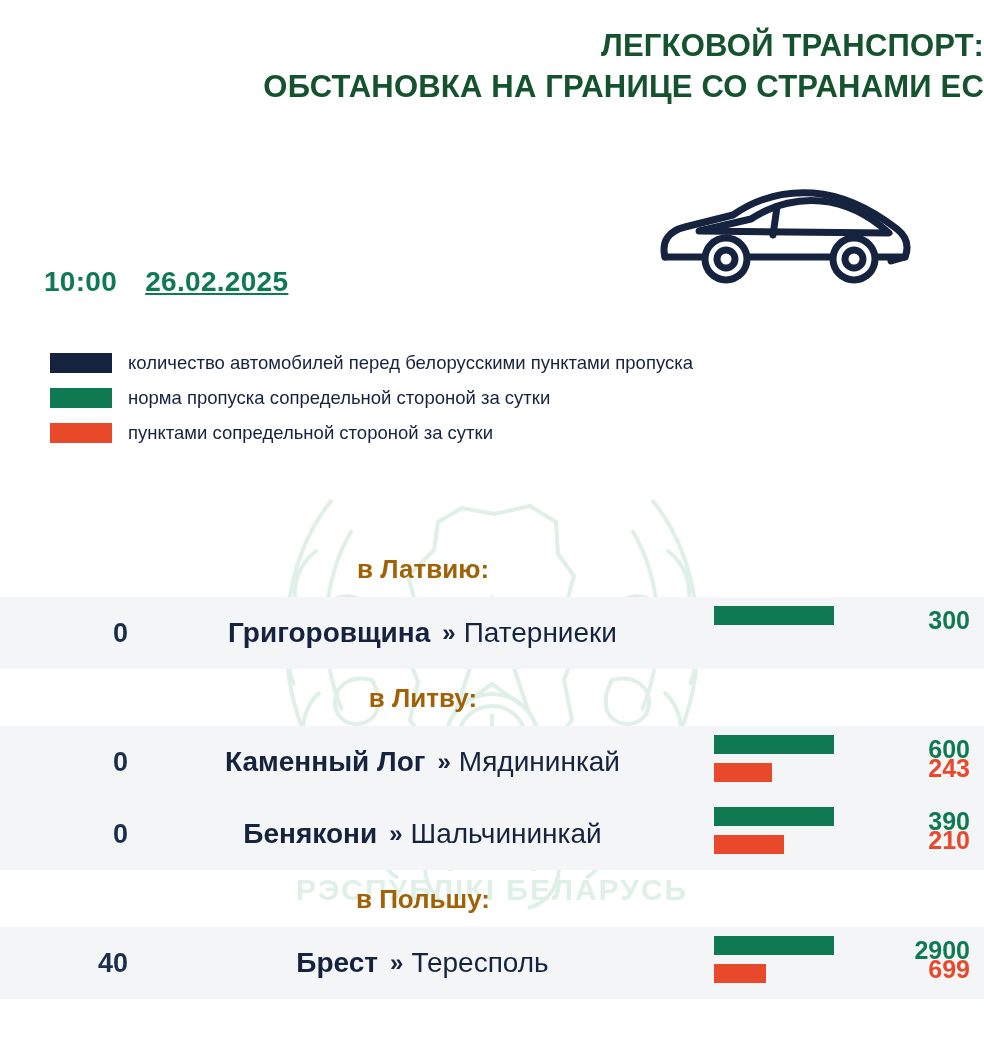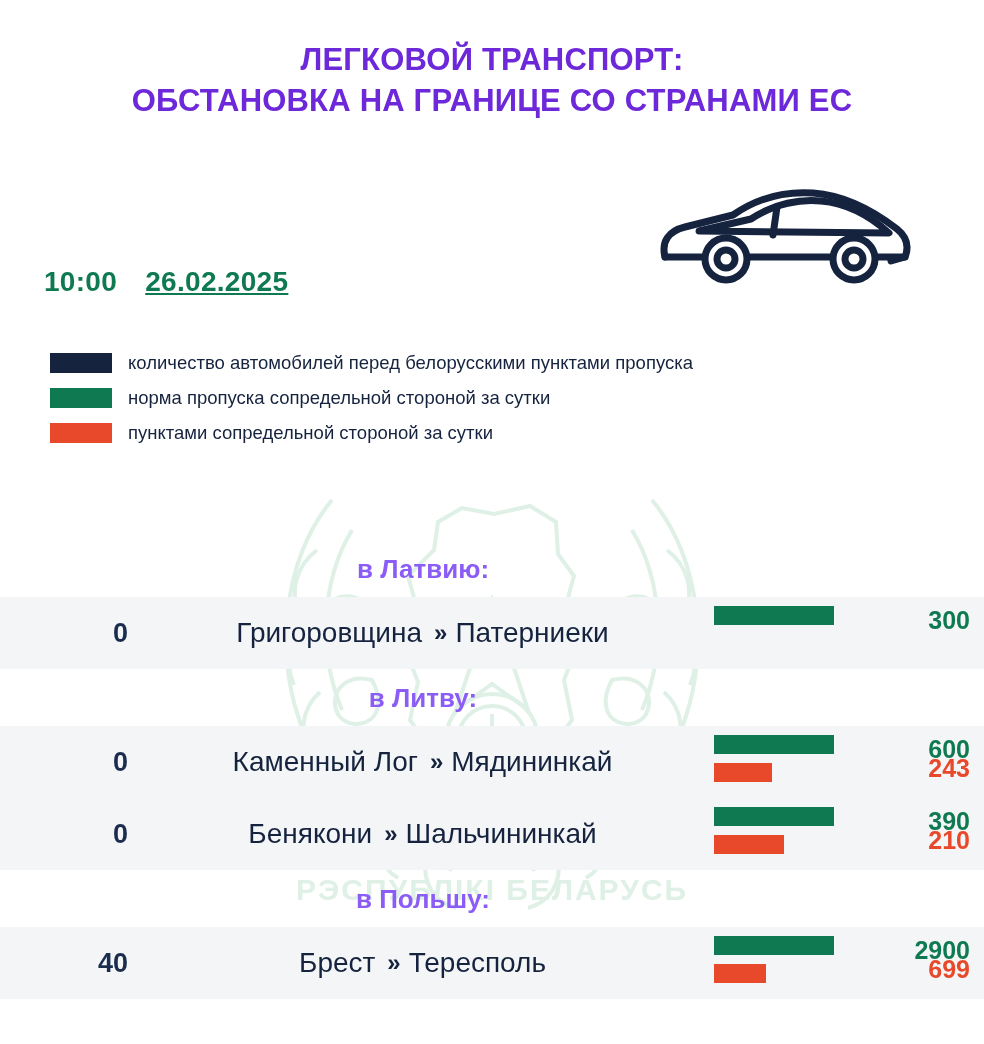--- a/index.html
+++ b/index.html
@@ -19,27 +19,27 @@
     transform:translateX(-50%);
     width:560px;height:640px;
     opacity:1;
     pointer-events:none;
     z-index:0;
   }
 
   
   .title{
     position:relative;z-index:2;
-    text-align:center;
+    text-align:right;
     font-size:31px;
     font-weight:bold;
     line-height:1.32;
     letter-spacing:0.2px;
-    padding-top:40px;
-    color:#6d28d9;
+    padding-top:26px;
+    color:#14532d;
   }
   .title .line{display:block;}
 
   
   .car-icon{
     position:absolute;
     left:655px;top:185px;
     z-index:2;
   }
 
@@ -83,21 +83,21 @@
   .table{
     position:absolute;
     left:0;top:540px;
     width:984px;
     z-index:2;
   }
   .group-title{
     text-align:center;
     font-size:26px;
     font-weight:bold;
-    color:#8b5cf6;
+    color:#a16207;
     padding:14px 0 12px 0;
     margin-right:150px;
     margin-left:12px;
   }
   .row{
     position:relative;
     height:72px;
     background:#f4f5f6;
     display:flex;
     align-items:center;
@@ -112,21 +112,21 @@
   }
   .route{
     flex:1 1 auto;
     display:flex;
     align-items:center;
     justify-content:center;
     font-size:28px;
     color:#15233f;
     padding-right:8px;
   }
-  .route .from{font-weight:normal;margin-left:11px;}
+  .route .from{font-weight:bold;margin-left:11px;}
   .route .to{font-weight:normal;}
   .chev{
     color:#15233f;
     font-size:24px;
     font-weight:bold;
     margin:0 12px;
     letter-spacing:-4px;
   }
   .bars{
     width:270px;

